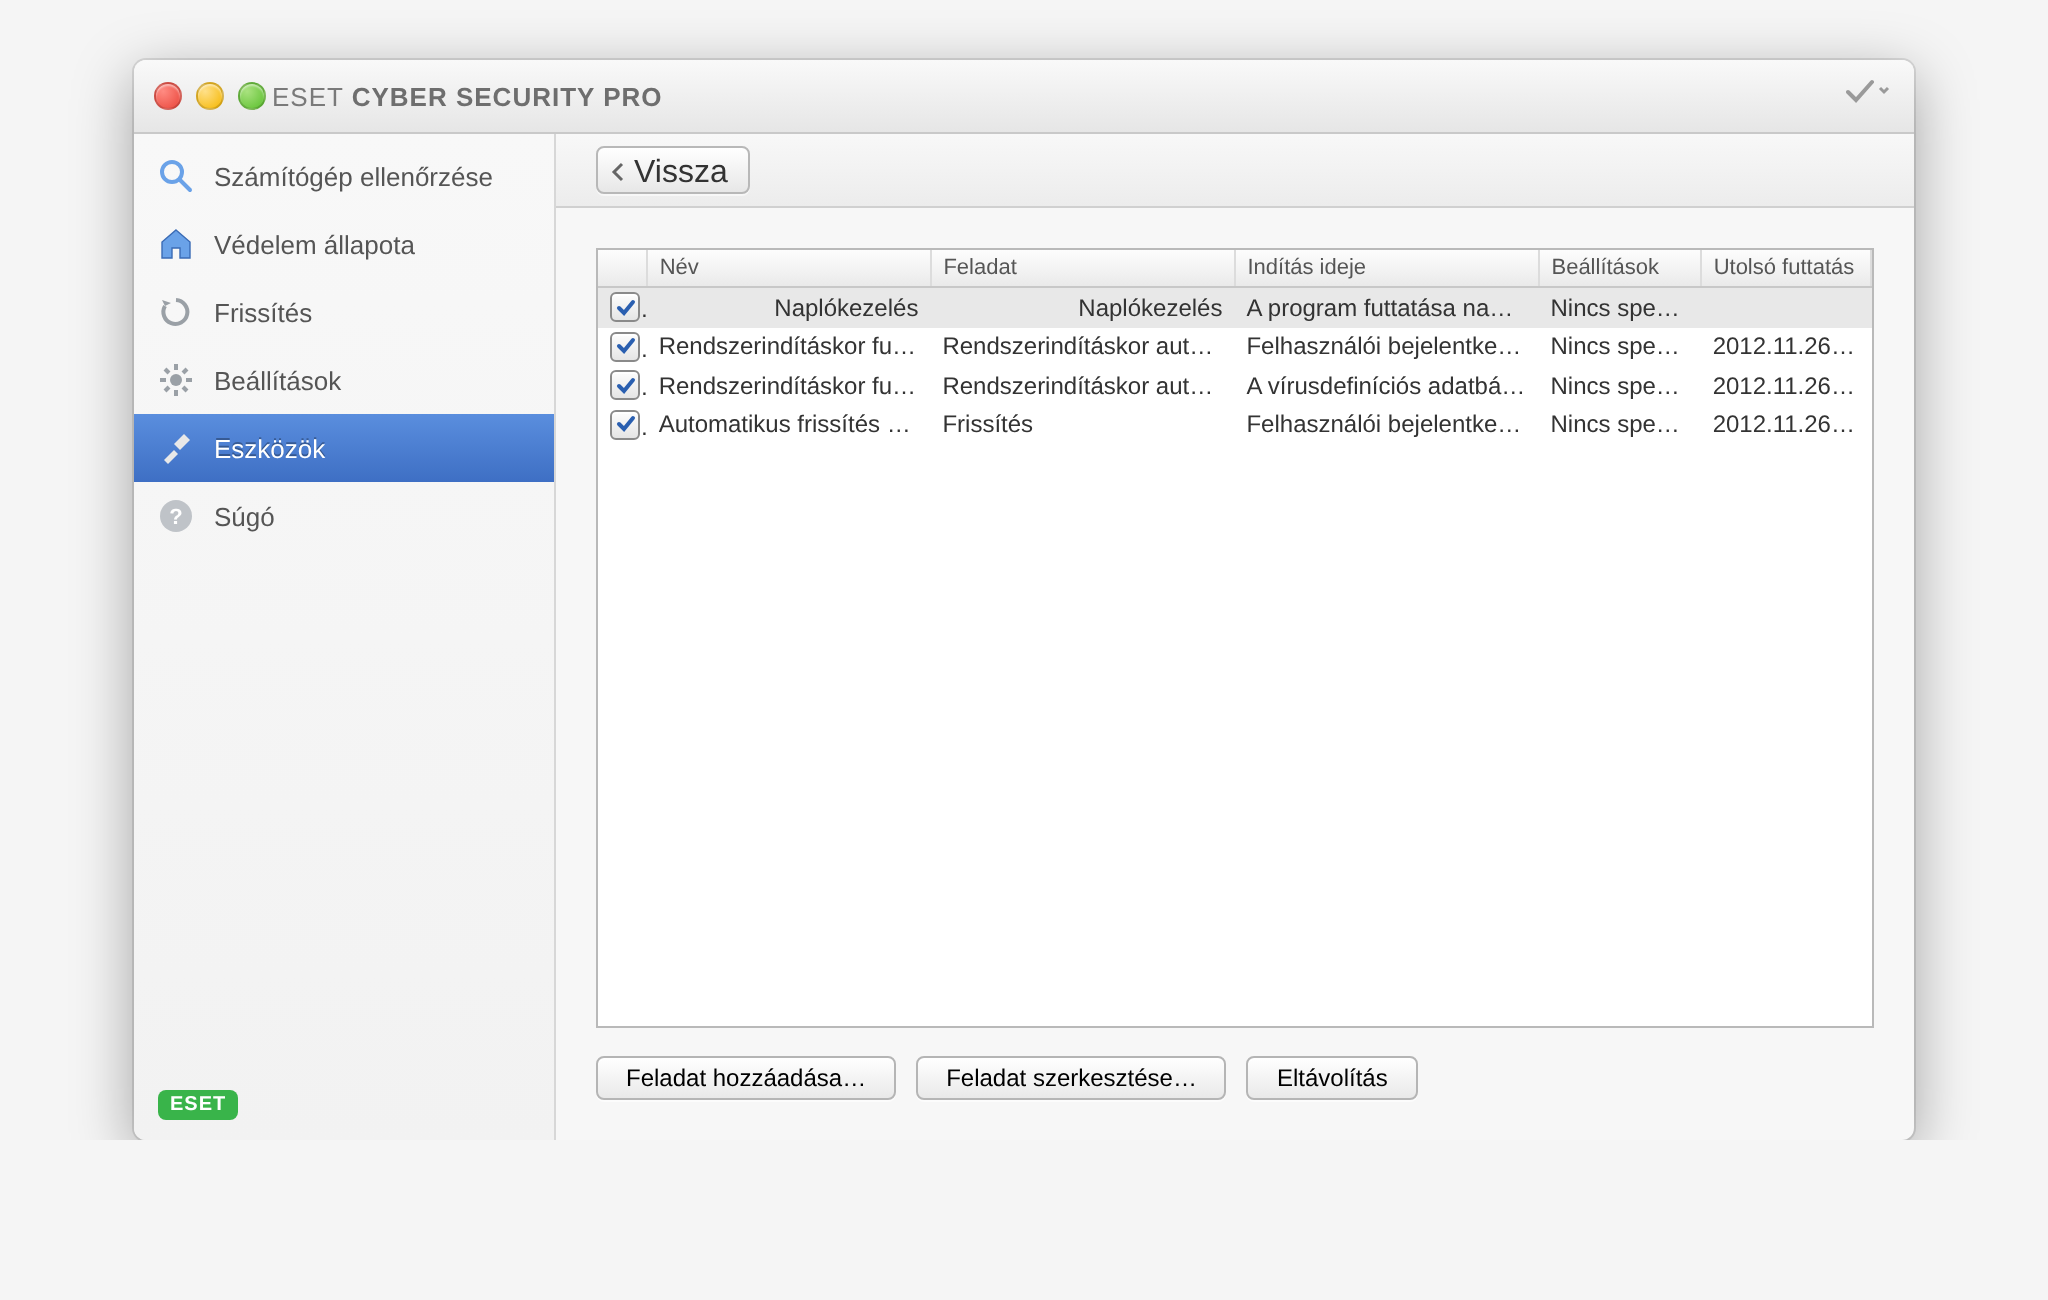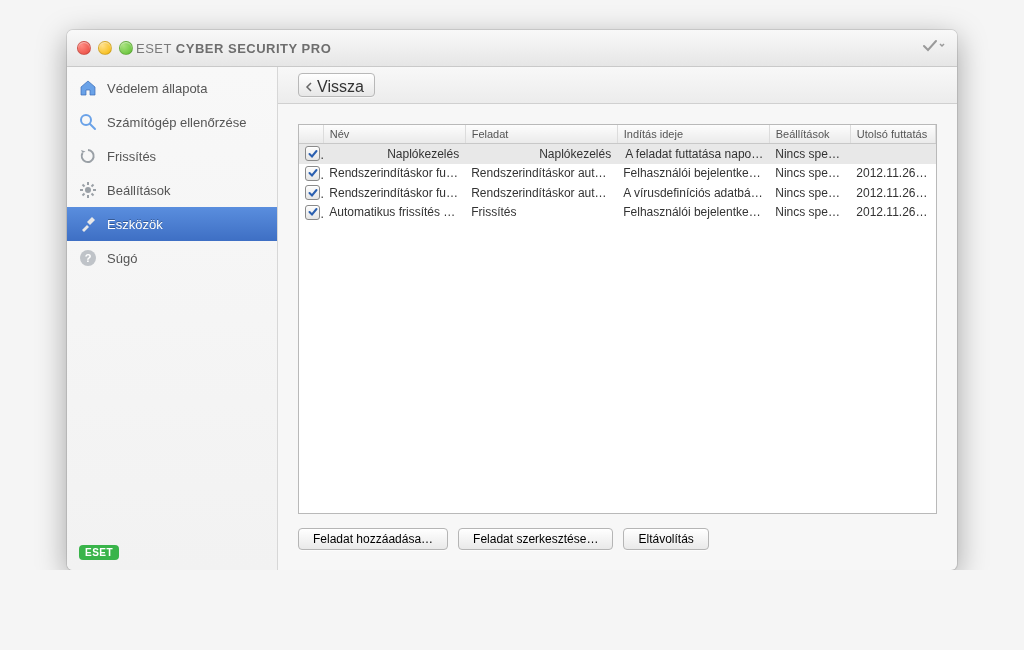--- a/index.html
+++ b/index.html
@@ -247,34 +247,34 @@
   </div>
 
   <div class="body">
 
     <div class="sidebar">
       <div class="sidebar-items">
 
         <div class="sidebar-item">
           <span class="sidebar-icon">
             <svg viewBox="0 0 18 18" width="18" height="18">
-                <path d="M9 2 L16 8 V16 H11 V11 H7 V16 H2 V8 Z" fill="#6aa2e8" stroke="#3a6bb5" stroke-width="0.7"></path>
-              </svg>
-          </span>
-          <span>Védelem állapota</span>
-        </div>
-
-        <div class="sidebar-item">
-          <span class="sidebar-icon">
-            <svg viewBox="0 0 18 18" width="18" height="18">
                 <circle cx="7" cy="7" r="5" fill="none" stroke="#6aa2e8" stroke-width="2"></circle>
                 <line x1="11" y1="11" x2="16" y2="16" stroke="#6aa2e8" stroke-width="2" stroke-linecap="round"></line>
               </svg>
           </span>
           <span>Számítógép ellenőrzése</span>
+        </div>
+
+        <div class="sidebar-item">
+          <span class="sidebar-icon">
+            <svg viewBox="0 0 18 18" width="18" height="18">
+                <path d="M9 2 L16 8 V16 H11 V11 H7 V16 H2 V8 Z" fill="#6aa2e8" stroke="#3a6bb5" stroke-width="0.7"></path>
+              </svg>
+          </span>
+          <span>Védelem állapota</span>
         </div>
 
         <div class="sidebar-item">
           <span class="sidebar-icon">
             <svg viewBox="0 0 18 18" width="18" height="18">
                 <path d="M9 3 A6 6 0 1 1 3.5 6" fill="none" stroke="#9aa0a6" stroke-width="2"></path>
                 <path d="M2 3 L3.5 6 L6.5 4.5 Z" fill="#9aa0a6"></path>
               </svg>
           </span>
           <span>Frissítés</span>
@@ -360,21 +360,21 @@
             </thead>
             <tbody id="table-body">
                 <tr class="selected">
                   <td><span class="checkbox">
                       <svg viewBox="0 0 10 10">
                         <path d="M1.5 5 L4 7.5 L8.5 2" stroke="#2a5fb0" stroke-width="2" fill="none" stroke-linecap="round"></path>
                       </svg>
                     </span></td>
                   <td>Naplókezelés</td>
                   <td>Naplókezelés</td>
-                  <td>A feladat futtatása napo…</td>
+                  <td>A program futtatása napo…</td>
                   <td>Nincs speci…</td>
                   <td></td>
                 </tr>
                 <tr>
                   <td><span class="checkbox">
                       <svg viewBox="0 0 10 10">
                         <path d="M1.5 5 L4 7.5 L8.5 2" stroke="#2a5fb0" stroke-width="2" fill="none" stroke-linecap="round"></path>
                       </svg>
                     </span></td>
                   <td>Rendszerindításkor fut…</td>

